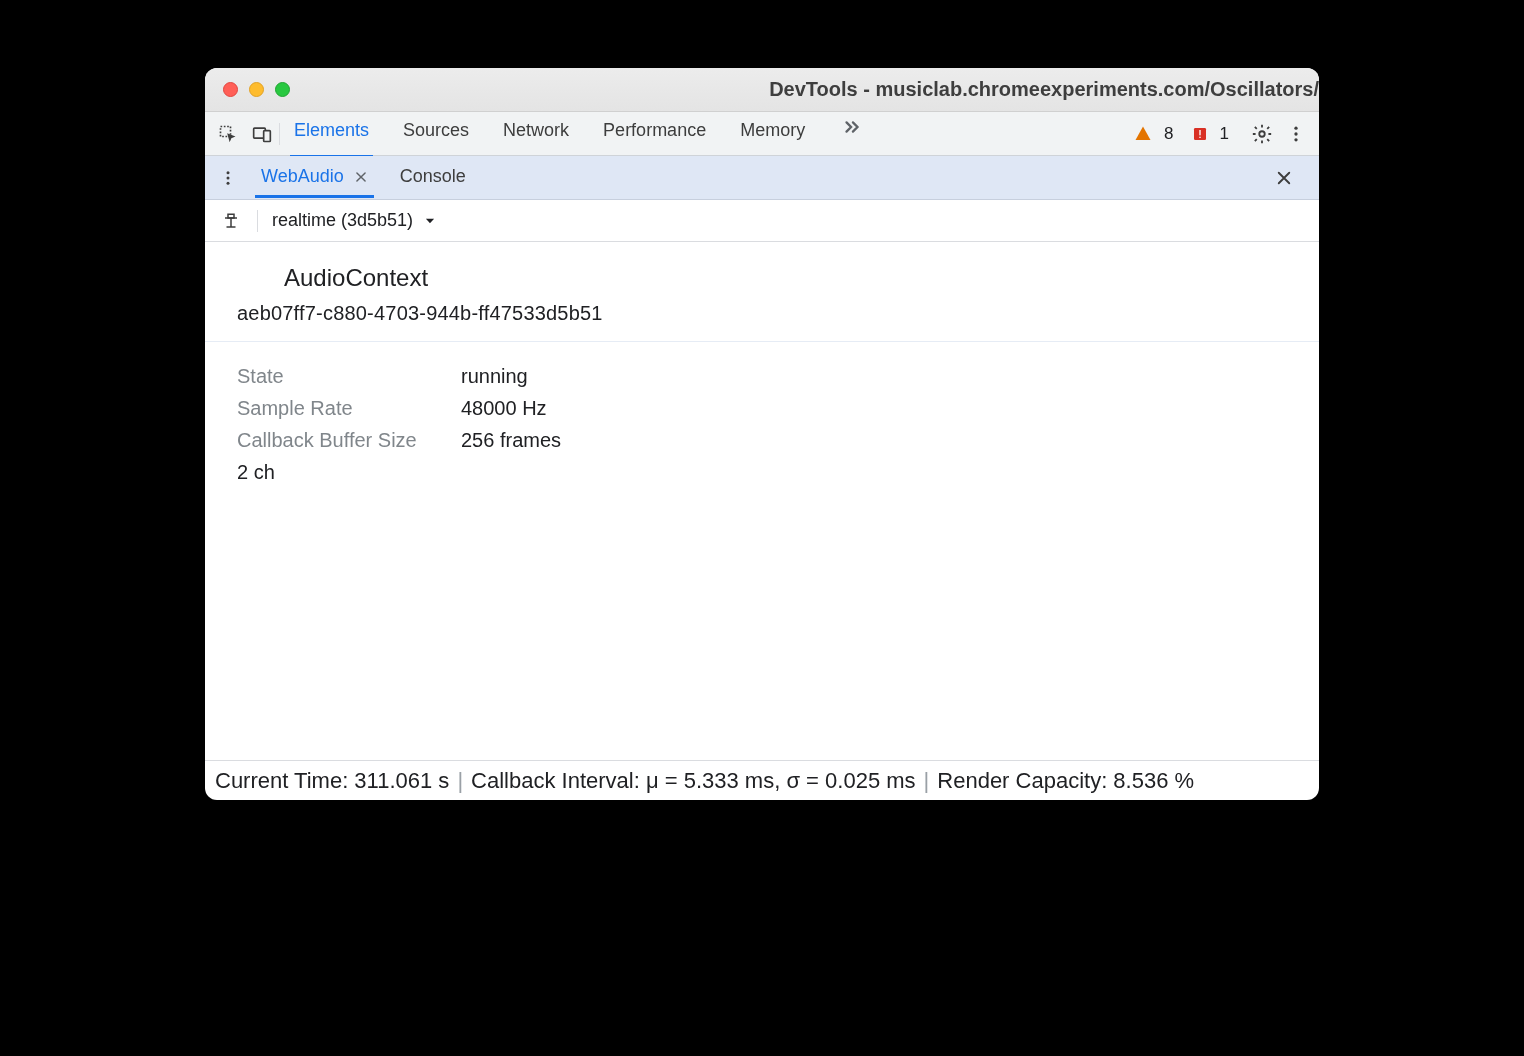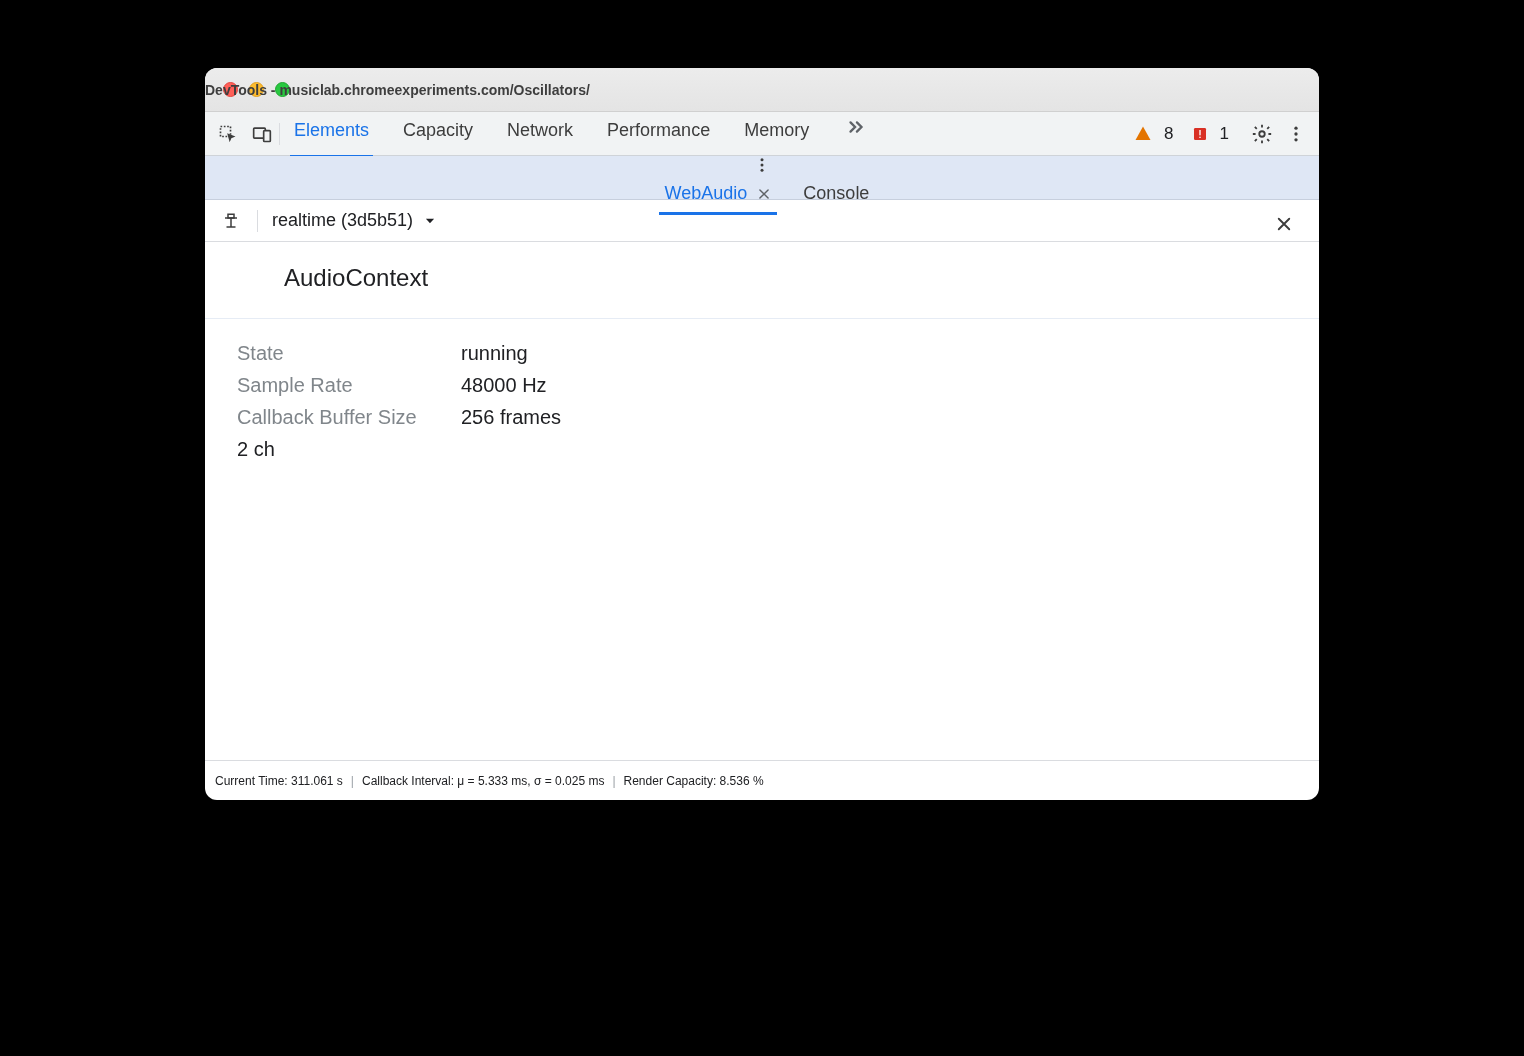--- a/index.html
+++ b/index.html
@@ -30,22 +30,22 @@
     display: flex;
     align-items: center;
     position: relative;
   }
   .traffic { display: flex; gap: 11px; margin-left: 18px; }
   .dot { width: 15px; height: 15px; border-radius: 50%; }
   .dot.red    { background: #ff5f57; border: 1px solid #e24640; }
   .dot.yellow { background: #febc2e; border: 1px solid #e1a126; }
   .dot.green  { background: #28c840; border: 1px solid #20a532; }
   .title {
-    position: absolute; left: 0; right: 0; text-align: left;
-    font-size: 14px; font-weight: 600; color: #3e3e3e; pointer-events: none;
+    position: absolute; left: 0; right: 0; text-align: right;
+    font-size: 20px; font-weight: 600; color: #3e3e3e; pointer-events: none;
   }
   .toolbar1 {
     height: 44px;
     border-bottom: 1px solid #cfd3d8;
     display: flex; align-items: center;
     background: #f1f3f4;
     padding: 0 6px;
   }
   .icon-btn {
     width: 34px; height: 34px;
@@ -58,21 +58,20 @@
   .spacer { flex: 1; }
   .notif { display: flex; align-items: center; gap: 12px; margin-right: 6px; font-size: 17px; color: #202124; }
   .warn-ico { color: #e37400; }
   .err-ico  { color: #d93025; }
   .toolbar2 {
     height: 44px;
     background: #dfe7f5;
     border-bottom: 1px solid #c7cfdd;
     display: flex; align-items: center;
     padding: 0 6px;
-    flex-direction: column;
   }
   .tabs2 { display: flex; align-items: center; gap: 6px; margin-left: 10px; }
   .tab2 {
     display: flex; align-items: center; gap: 10px;
     font-size: 18px; color: #3d3d3d;
     padding: 9px 6px 8px; border-bottom: 3px solid transparent;
   }
   .tab2.active { color: #1a73e8; border-bottom-color: #1a73e8; }
   .tab2 .xico { color: #5f6368; }
   .close-pane { margin-left: auto; margin-right: 12px; color: #3d3d3d; }
@@ -103,21 +102,21 @@
     font-size: 20px;
   }
   .prop-row { display: flex; gap: 12px; line-height: 32px; }
   .prop-label { width: 212px; color: #80868b; }
   .prop-val   { color: #202124; text-align: right; }
   .statusbar {
     height: 40px;
     border-top: 1px solid #dadce0;
     display: flex; align-items: center;
     padding: 0 10px;
-    font-size: 12px; color: #202124;
+    font-size: 22px; color: #202124;
     gap: 8px;
   }
   .vbar { color: #9aa0a6; }
   svg { display: block; }
 </style>
 </head>
 <body>
 
 <div class="window">
 
@@ -139,21 +138,21 @@
     </span>
     <span class="icon-btn">
       <svg width="20" height="20" viewBox="0 0 24 24" fill="none" stroke="currentColor" stroke-width="2">
         <rect x="2" y="5" width="14" height="12" rx="1"></rect>
         <rect x="14" y="8" width="8" height="13" rx="1" fill="#f1f3f4"></rect>
       </svg>
     </span>
     <div class="sep"></div>
     <div class="tabs1">
       <span class="tab1 active">Elements</span>
-      <span class="tab1">Capacity</span>
+      <span class="tab1">Sources</span>
       <span class="tab1">Network</span>
       <span class="tab1">Performance</span>
       <span class="tab1">Memory</span>
       <span class="icon-btn" style="color:#5f6368">
         <svg width="22" height="22" viewBox="0 0 24 24" fill="none" stroke="currentColor" stroke-width="2.5" stroke-linecap="round">
           <path d="M6 7l5 5-5 5"></path>
             <path d="M13 7l5 5-5 5"></path>
         </svg>
       </span>
     </div>
@@ -233,20 +232,21 @@
         <svg width="14" height="14" viewBox="0 0 24 24" fill="currentColor">
             <path d="M5 8l7 8 7-8z"></path>
           </svg>
       </span>
     </div>
   </div>
 
   <div class="content">
     <div class="section-head">
       <h2>AudioContext</h2>
+      <div class="uuid">aeb07ff7-c880-4703-944b-ff47533d5b51</div>
     </div>
     <div class="props">
       <div class="prop-row">
         <span class="prop-label">State</span>
         <span class="prop-val">running</span>
       </div>
       <div class="prop-row">
         <span class="prop-label">Sample Rate</span>
         <span class="prop-val">48000 Hz</span>
       </div>

